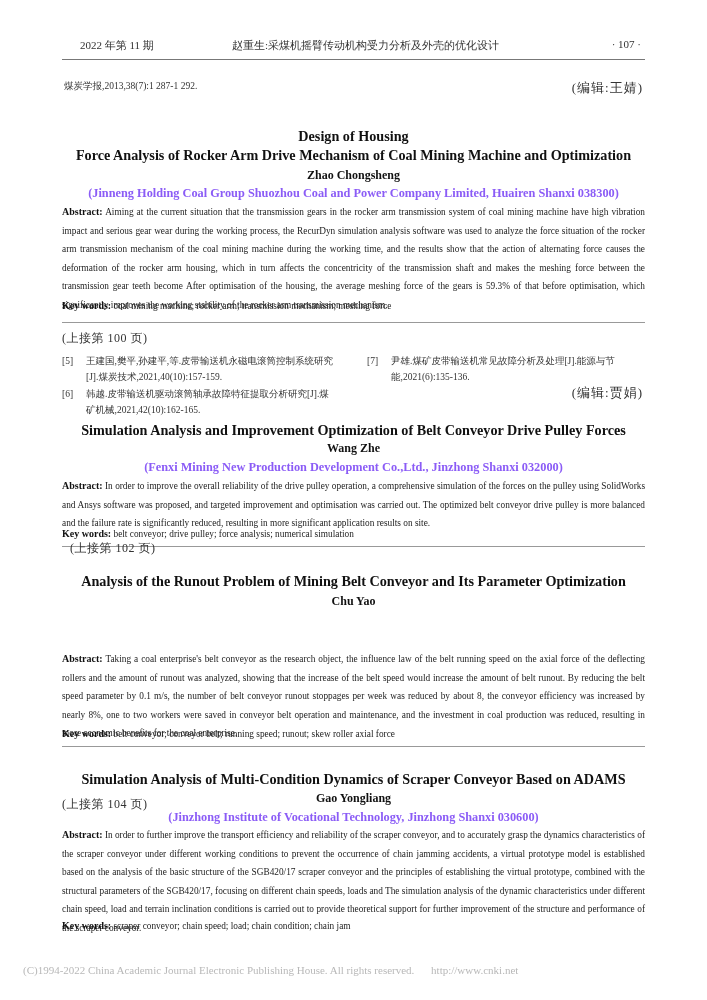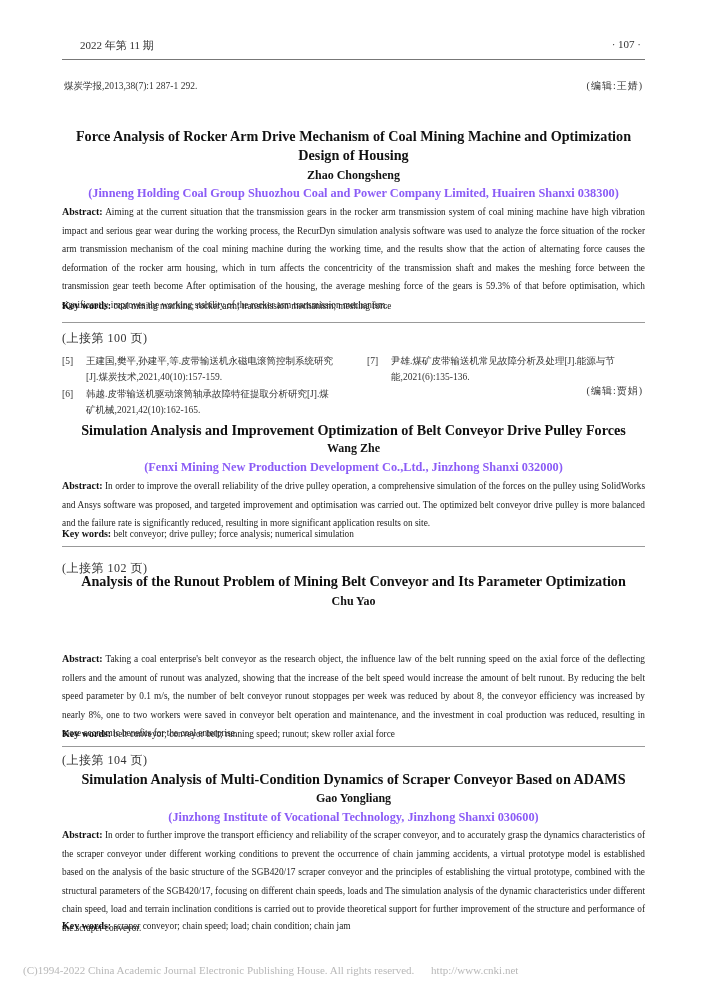--- a/index.html
+++ b/index.html
@@ -15,21 +15,21 @@
   }
   .running-head .rh-left { position: absolute; left: 14px; top: 0; }
   .running-head .rh-center { position: absolute; left: 166px; top: 0; }
   .running-head .rh-right { position: absolute; right: 8px; top: 0; }
   .head-rule {
     position: absolute; top: 59px; left: 0; width: 583px; height: 0;
     border-top: 1.8px solid #777;
   }
 
   .tail-ref { position: absolute; top: 80px; left: 2px; font-size: 9.5px; color: #333; }
-  .editor { font-size: 10px; color: #333; position: absolute; right: 2px; letter-spacing: 1px; }
+  .editor { font-size: 13px; color: #333; position: absolute; right: 2px; letter-spacing: 1px; }
   .editor-1 { top: 79px; }
 
   .title {
     position: absolute; left: 0; width: 583px; text-align: center;
     font-weight: bold; font-size: 14.2px; line-height: 19px; color: #111;
   }
   .author {
     position: absolute; left: 0; width: 583px; text-align: center;
     font-weight: bold; font-size: 12px; color: #111;
   }
@@ -61,30 +61,31 @@
   }
   .copyright .url { margin-left: 14px; }
 </style>
 </head>
 <body>
 
 <div class="page">
 
   <div class="running-head">
     <span class="rh-left">2022 年第 11 期</span>
+    <span class="rh-center">赵重生:采煤机摇臂传动机构受力分析及外壳的优化设计</span>
     <span class="rh-right">· 107 ·</span>
   </div>
   <div class="head-rule"></div>
 
   <div class="tail-ref">煤炭学报,2013,38(7):1 287-1 292.</div>
   <div class="editor editor-1">(编辑:王婧)</div>
 
   <div class="title" style="top:127px;">
+    <div>Design of Housing</div>
     <div>Force Analysis of Rocker Arm Drive Mechanism of Coal Mining Machine and Optimization</div>
-    <div>Design of Housing</div>
   </div>
   <div class="author" style="top:168px;">Zhao Chongsheng</div>
   <div class="affil" style="top:184px;">(Jinneng Holding Coal Group Shuozhou Coal and Power Company Limited, Huairen Shanxi 038300)</div>
   <div class="abstract" style="top:203px;">
     <span class="lbl">Abstract:</span>
     <span>Aiming at the current situation that the transmission gears in the rocker arm transmission system of coal mining machine have high vibration impact and serious gear wear during the working process, the RecurDyn simulation analysis software was used to analyze the force situation of the rocker arm transmission mechanism of the coal mining machine during the working time, and the results show that the action of alternating force causes the deformation of the rocker arm housing, which in turn affects the concentricity of the transmission shaft and makes the meshing force between the transmission gear teeth become After optimisation of the housing, the average meshing force of the gears is 59.3% of that before optimisation, which significantly improves the working stability of the rocker arm transmission mechanism.</span>
   </div>
   <div class="keywords" style="top:300px;">
     <span class="lbl">Key words:</span>
     <span>coal mining machine; rocker arm; transmission mechanism; meshing force</span>
@@ -114,36 +115,36 @@
   <div class="abstract" style="top:477px;">
     <span class="lbl">Abstract:</span>
     <span>In order to improve the overall reliability of the drive pulley operation, a comprehensive simulation of the forces on the pulley using SolidWorks and Ansys software was proposed, and targeted improvement and optimisation was carried out. The optimized belt conveyor drive pulley is more balanced and the failure rate is significantly reduced, resulting in more significant application results on site.</span>
   </div>
   <div class="keywords" style="top:528px;">
     <span class="lbl">Key words:</span>
     <span>belt conveyor; drive pulley; force analysis; numerical simulation</span>
   </div>
   <div class="sep" style="top:546px;"></div>
 
-  <div class="cont" style="top:560px;">(上接第 102 页)</div>
+  <div class="cont" style="top:540px;margin-left:8px;">(上接第 102 页)</div>
   <div class="title" style="top:572px;">Analysis of the Runout Problem of Mining Belt Conveyor and Its Parameter Optimization</div>
   <div class="author" style="top:594px;">Chu Yao</div>
   <div class="affil" style="top:610px;">
   </div>
   <div class="abstract" style="top:650px;">
     <span class="lbl">Abstract:</span>
     <span>Taking a coal enterprise's belt conveyor as the research object, the influence law of the belt running speed on the axial force of the deflecting rollers and the amount of runout was analyzed, showing that the increase of the belt speed would increase the amount of belt runout. By reducing the belt speed parameter by 0.1 m/s, the number of belt conveyor runout stoppages per week was reduced by about 8, the conveyor efficiency was increased by nearly 8%, one to two workers were saved in conveyor belt operation and maintenance, and the investment in coal production was reduced, resulting in more economic benefits for the coal enterprise.</span>
   </div>
   <div class="keywords" style="top:728px;">
     <span class="lbl">Key words:</span>
     <span>belt conveyor; conveyor belt; running speed; runout; skew roller axial force</span>
   </div>
   <div class="sep" style="top:746px;"></div>
 
-  <div class="cont" style="top:752px;">(上接第 104 页)</div>
+  <div class="cont" style="top:796px;">(上接第 104 页)</div>
   <div class="title" style="top:770px;">Simulation Analysis of Multi-Condition Dynamics of Scraper Conveyor Based on ADAMS</div>
   <div class="author" style="top:791px;">Gao Yongliang</div>
   <div class="affil" style="top:808px;">(Jinzhong Institute of Vocational Technology, Jinzhong Shanxi 030600)</div>
   <div class="abstract" style="top:826px;">
     <span class="lbl">Abstract:</span>
     <span>In order to further improve the transport efficiency and reliability of the scraper conveyor, and to accurately grasp the dynamics characteristics of the scraper conveyor under different working conditions to prevent the occurrence of chain jamming accidents, a virtual prototype model is established based on the analysis of the basic structure of the SGB420/17 scraper conveyor and the principles of establishing the virtual prototype, combined with the structural parameters of the SGB420/17, focusing on different chain speeds, loads and The simulation analysis of the dynamic characteristics under different chain speed, load and terrain inclination conditions is carried out to provide theoretical support for further improvement of the structure and performance of the scraper conveyor.</span>
   </div>
   <div class="keywords" style="top:920px;">
     <span class="lbl">Key words:</span>
     <span>scraper conveyor; chain speed; load; chain condition; chain jam</span>

